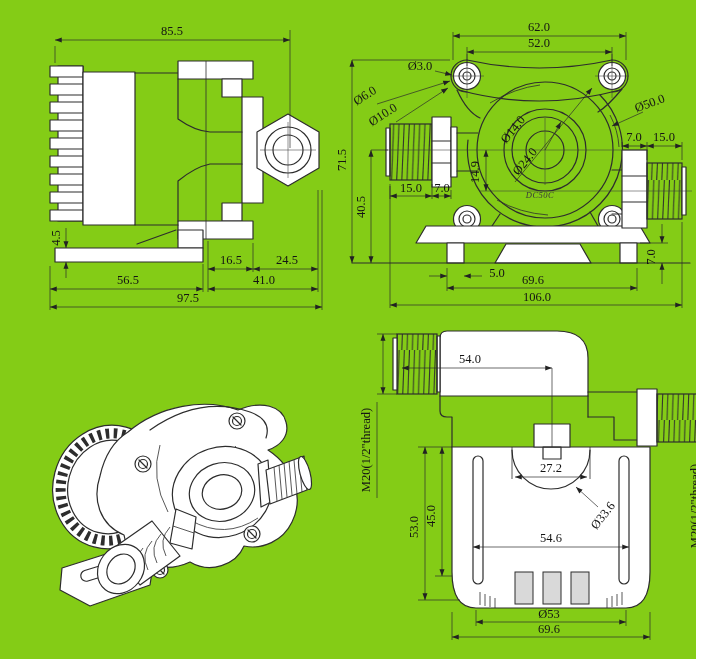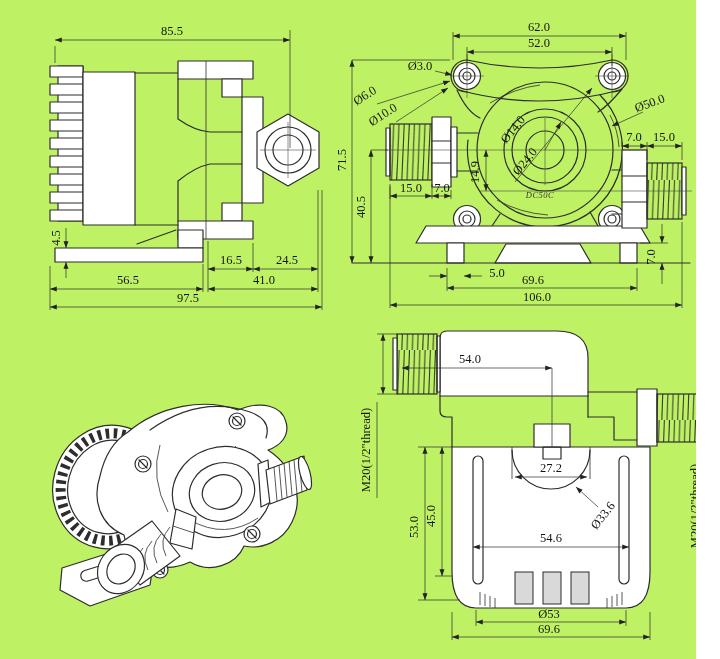--- a/index.html
+++ b/index.html
@@ -1,16 +1,16 @@
 <!DOCTYPE html>
 <html><head>
 <meta charset="utf-8">
 <style>
   html,body{margin:0;padding:0;background:#ffffff}
-  .canvas{position:relative;width:696px;height:659px;background:#bef264;overflow:hidden;
+  .canvas{position:relative;width:696px;height:659px;background:#84cc16;overflow:hidden;
           font-family:"Liberation Serif",serif}
   svg{position:absolute;overflow:visible}
   .obj{fill:none;stroke:#2d2d2d;stroke-width:1.2;stroke-linejoin:round;stroke-linecap:round}
   .objf{fill:#ffffff;stroke:#2d2d2d;stroke-width:1.2;stroke-linejoin:round}
   .thin{fill:none;stroke:#2d2d2d;stroke-width:.8}
   .dim{fill:none;stroke:#2b2b2b;stroke-width:.7}
   .cl{fill:none;stroke:#3a3a3a;stroke-width:.55}
   .grayf{fill:#d9d9d9;stroke:#2d2d2d;stroke-width:1}
   .t{font-family:"Liberation Serif",serif;font-size:12.5px;fill:#141414;text-anchor:middle}
   .logo{font-family:"Liberation Serif",serif;font-size:8.5px;font-style:italic;fill:#3a3a3a;

